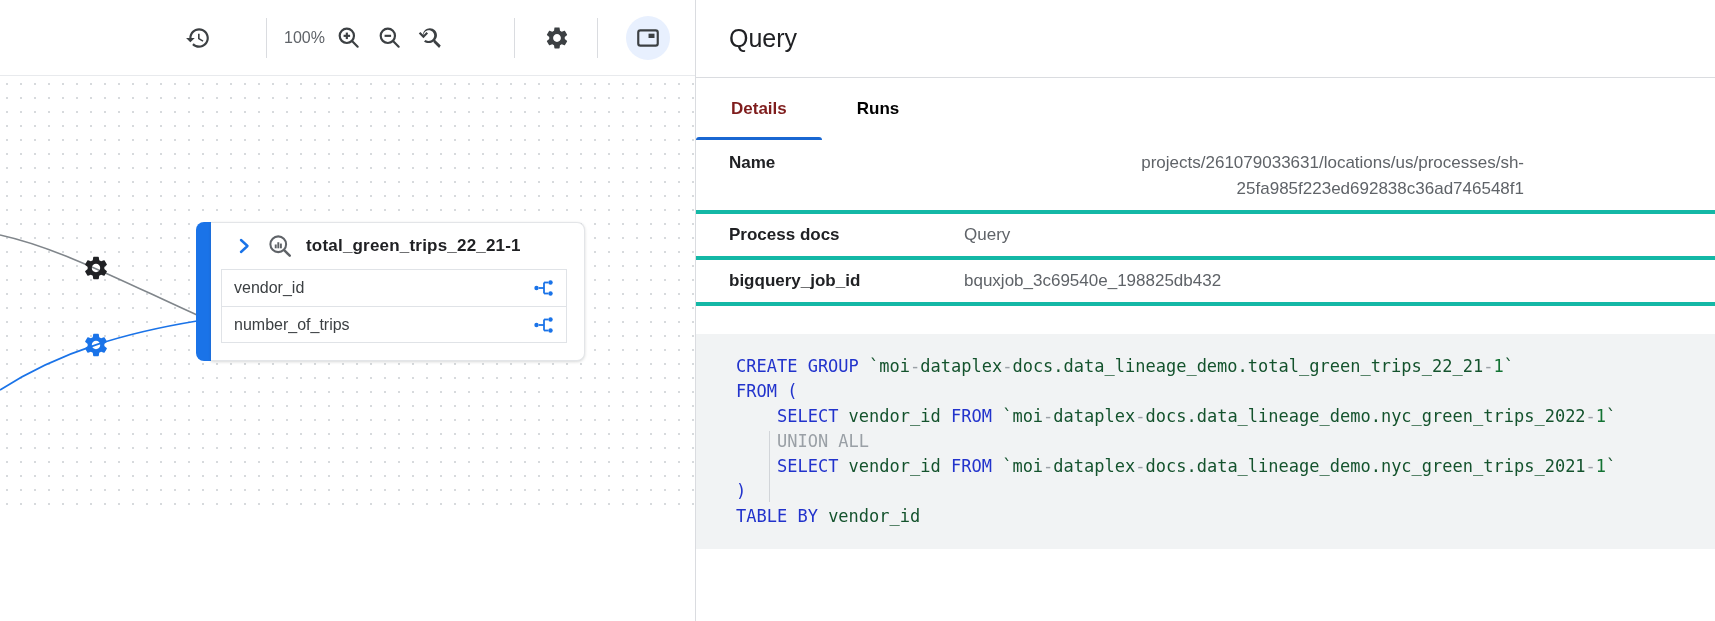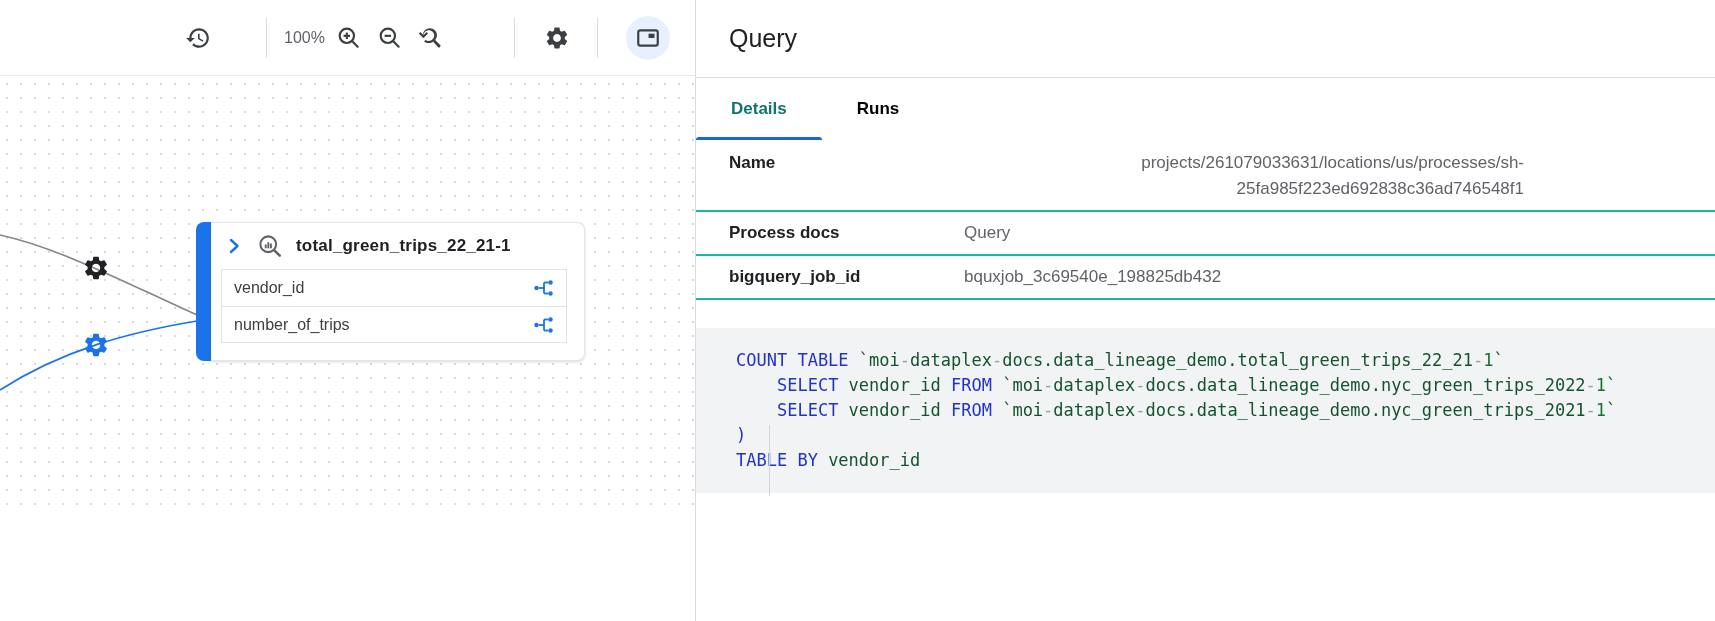--- a/index.html
+++ b/index.html
@@ -21,39 +21,39 @@
             background-size:14px 14px; overflow:hidden; }
   .edges { position:absolute; left:0; top:0; width:695px; height:544px; }
   .gear { position:absolute; width:28px; height:28px; cursor:pointer; }
   .gear.dark { left:82px; top:177px; }
   .gear.blue { left:82px; top:254px; }
 
   .node { position:absolute; left:196px; top:145px; width:389px; height:139px; display:flex; cursor:pointer; }
   .node-bar { width:15px; background:#1a73e8; border-radius:8px 0 0 8px; }
   .node-body { flex:1; background:#fff; border:1px solid #e3e5e8; border-left:none; border-radius:0 8px 8px 0;
                box-shadow:0 1px 3px rgba(60,64,67,.2); display:flex; flex-direction:column; }
-  .node-header { height:46px; display:flex; align-items:center; gap:12px; padding:0 14px 0 12px; }
+  .node-header { height:46px; display:flex; align-items:center; gap:12px; padding:0 14px 0 22px; }
   .node-title { font-size:17px; font-weight:600; color:#202124; letter-spacing:.2px; }
   .node-fields { margin:0 17px 9px 10px; border:1px solid #e0e3e7; }
   .field-row { height:36px; display:flex; align-items:center; justify-content:space-between;
                padding:0 10px 0 12px; background:#fff; font-size:16px; color:#3c4043; cursor:pointer; }
   .field-row + .field-row { border-top:1px solid #e0e3e7; }
 
   
   .panel { position:relative; width:1020px; height:621px; background:#fff; border-left:1px solid #dadce0; }
   .panel-header { height:78px; display:flex; align-items:center; padding-left:33px; border-bottom:1px solid #dadce0; }
   .panel-title { font-size:25px; font-weight:400; color:#202124; }
   .tabs { display:flex; height:62px; }
   .tab { display:flex; align-items:center; justify-content:center; padding:0 35px; font-size:17px;
          font-weight:600; color:#000000; cursor:pointer; position:relative; }
-  .tab.active { color:#0f766e; }
+  .tab.active { color:#7f1d1d; }
   .tab.active::after { content:""; position:absolute; left:0; right:0; bottom:0; height:3px;
                        background:#1967d2; border-radius:3px 3px 0 0; }
 
-  .detail-row { display:flex; padding:8px 17px 8px 33px; border-bottom:2px solid #14b8a6; }
+  .detail-row { display:flex; padding:8px 17px 8px 33px; border-bottom:4px solid #14b8a6; }
   .detail-row.first { padding-top:10px; }
   .detail-label { width:235px; flex:none; font-size:17px; font-weight:600; color:#202124; line-height:26px; }
   .detail-value { max-width:560px; font-size:17px; color:#5f6368; line-height:26px; overflow-wrap:break-word;text-align:right; }
 
   .code-block { margin-top:28px; background:#f1f3f4; position:relative; padding:20px 0 20px 40px; }
   .code-line { font-family:"DejaVu Sans Mono", monospace; font-size:17px; line-height:25px; white-space:pre; }
   .tok-kw { color:#2233cc; }
   .tok-fn { color:#c41ac4; }
   .tok-op { color:#9aa0a6; }
   .tok-num { color:#137333; }
@@ -199,21 +199,23 @@
       <div class="detail-value">Query</div>
     </div>
     <div class="detail-row">
       <div class="detail-label">bigquery_job_id</div>
       <div class="detail-value">bquxjob_3c69540e_198825db432</div>
     </div>
 
     <div class="code-block">
       <div class="indent-guide"></div>
       <div>
-          <div class="code-line"><span class="tok-kw">COUNT TABLE</span><span class="tok-id"> `moi</span><span class="tok-op">-</span><span class="tok-id">dataplex</span><span class="tok-op">-</span><span class="tok-id">docs.data_lineage_demo.total_green_trips_22_21</span><span class="tok-op">-</span><span class="tok-num">1</span><span class="tok-id">`</span></div>
+          <div class="code-line"><span class="tok-kw">CREATE GROUP</span><span class="tok-id"> `moi</span><span class="tok-op">-</span><span class="tok-id">dataplex</span><span class="tok-op">-</span><span class="tok-id">docs.data_lineage_demo.total_green_trips_22_21</span><span class="tok-op">-</span><span class="tok-num">1</span><span class="tok-id">`</span></div>
+          <div class="code-line"><span class="tok-kw">FROM (</span></div>
           <div class="code-line"><span class="tok-id">    </span><span class="tok-kw">SELECT</span><span class="tok-id"> vendor_id </span><span class="tok-kw">FROM</span><span class="tok-id"> `moi</span><span class="tok-op">-</span><span class="tok-id">dataplex</span><span class="tok-op">-</span><span class="tok-id">docs.data_lineage_demo.nyc_green_trips_2022</span><span class="tok-op">-</span><span class="tok-num">1</span><span class="tok-id">`</span></div>
+          <div class="code-line"><span class="tok-id">    </span><span class="tok-op">UNION ALL</span></div>
           <div class="code-line"><span class="tok-id">    </span><span class="tok-kw">SELECT</span><span class="tok-id"> vendor_id </span><span class="tok-kw">FROM</span><span class="tok-id"> `moi</span><span class="tok-op">-</span><span class="tok-id">dataplex</span><span class="tok-op">-</span><span class="tok-id">docs.data_lineage_demo.nyc_green_trips_2021</span><span class="tok-op">-</span><span class="tok-num">1</span><span class="tok-id">`</span></div>
           <div class="code-line"><span class="tok-kw">)</span></div>
           <div class="code-line"><span class="tok-kw">TABLE BY</span><span class="tok-id"> vendor_id</span></div>
         </div>
     </div>
   </div>
 </div>
 
 </body></html>

